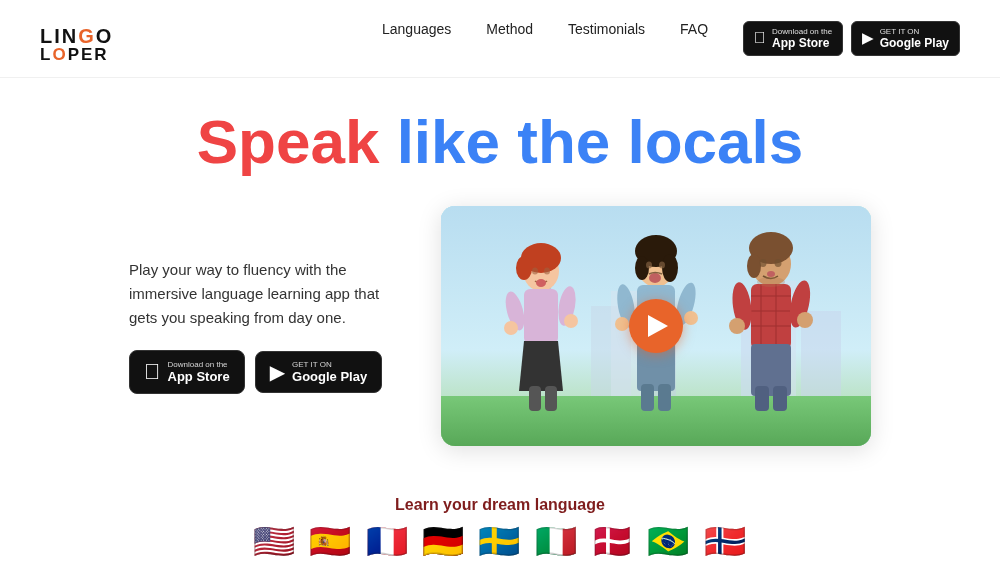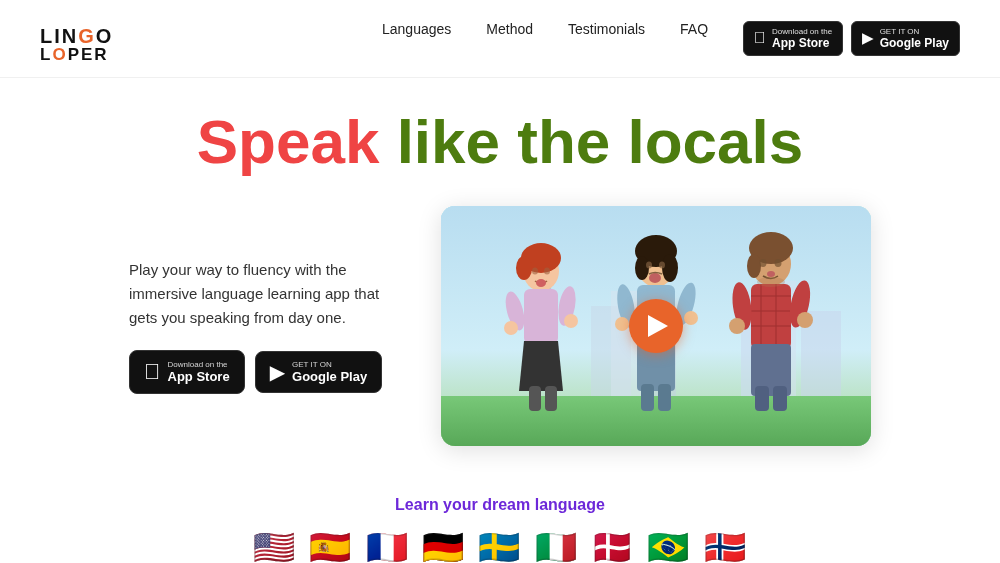--- a/index.html
+++ b/index.html
@@ -95,21 +95,21 @@
       font-size: 62px;
       font-weight: 900;
       text-align: center;
       line-height: 1.1;
       margin-bottom: 30px;
     }
     .hero-headline .orange {
       color: #ef4444;
     }
     .hero-headline .dark {
-      color: #4d7c0f;
+      color: #3b82f6;
     }
 
     .hero-body {
       display: flex;
       align-items: center;
       justify-content: center;
       gap: 52px;
       width: 100%;
       max-width: 900px;
     }
@@ -210,22 +210,22 @@
     }
 
     
     .bottom-section {
       padding: 30px 40px 20px;
       text-align: center;
     }
     .learn-label {
       font-size: 16px;
       font-weight: 700;
-      color: #6d28d9;
-      margin-bottom: 16px;
+      color: #7f1d1d;
+      margin-bottom: 10px;
     }
     .flags-row {
       display: flex;
       justify-content: center;
       gap: 14px;
       align-items: center;
     }
     .flag-icon {
       font-size: 34px;
       line-height: 1;

